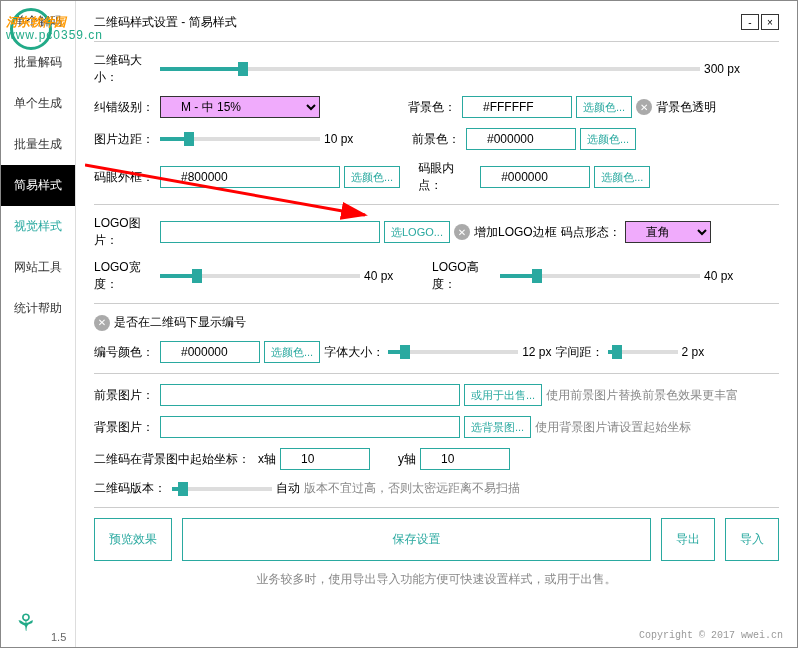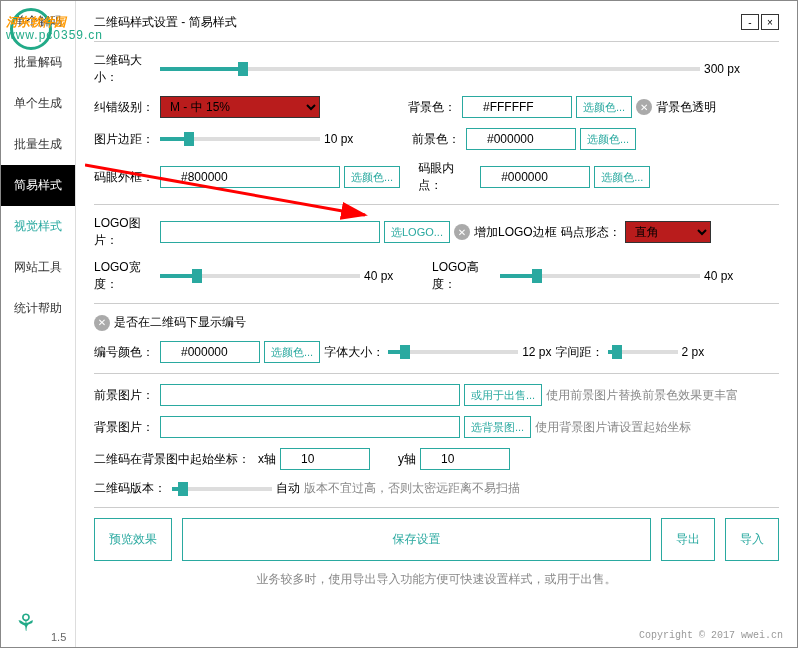--- a/index.html
+++ b/index.html
@@ -14,21 +14,21 @@
 .win-btns { display: flex; gap: 2px; }
 .win-btn { width: 18px; height: 16px; border: 1px solid #333; display: flex; align-items: center; justify-content: center; font-size: 10px; cursor: pointer; }
 .watermark { position: absolute; top: 6px; left: 6px; z-index: 50; font-size: 22px; font-weight: bold; color: #f90; pointer-events: none; font-style: italic; }
 .watermark .url { display: block; font-size: 12px; color: #2a8; margin-top: -4px; font-style: normal; font-weight: normal; letter-spacing: 1px; }
 .logo-circle { position: absolute; top: 8px; left: 10px; width: 42px; height: 42px; border: 3px solid #2a8; border-radius: 50%; z-index: 49; }
 hr { border: none; border-top: 1px solid #ccc; margin: 6px 0; }
 .row { display: flex; align-items: center; margin: 10px 0; gap: 4px; }
 .lbl { width: 62px; text-align: left; }
 .lbl2 { width: 50px; }
 input.txt { border: 1px solid #2aa9a0; height: 22px; padding: 0 20px; }
-select { border: 1px solid #333; height: 22px; padding: 0 5px; background: #b91c1c; }
+select { border: 1px solid #333; height: 22px; padding: 0 16px; background: #f0abfc; }
 .btn { border: 1px solid #2aa9a0; color: #2aa9a0; background: #fff; padding: 3px 6px; cursor: pointer; height: 22px; font-size: 11px; }
 .slider { position: relative; height: 16px; background: transparent; }
 .slider-track { position: absolute; top: 6px; left: 0; right: 0; height: 4px; background: #ddd; }
 .slider-fill { position: absolute; top: 6px; left: 0; height: 4px; background: #2aa9a0; }
 .slider-thumb { position: absolute; top: 1px; width: 10px; height: 14px; background: #2aa9a0; }
 .x-icon { width: 16px; height: 16px; border-radius: 50%; background: #aaa; color: #fff; display: inline-flex; align-items: center; justify-content: center; font-size: 10px; cursor: pointer; }
 .footer { position: absolute; bottom: 6px; right: 14px; color: #999; font-size: 10px; font-family: Liberation Mono, monospace; }
 .note { color: #888; }
 .arrow { position: absolute; top: 155px; left: 85px; z-index: 60; pointer-events: none; }
 .version { position: absolute; bottom: 4px; left: 50px; color: #666; font-size: 11px; }

